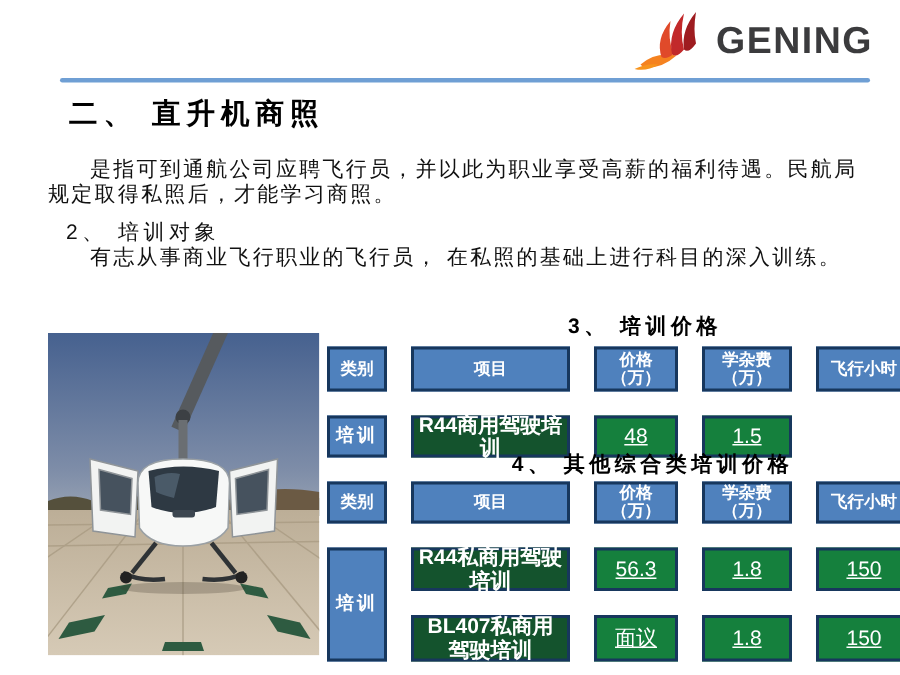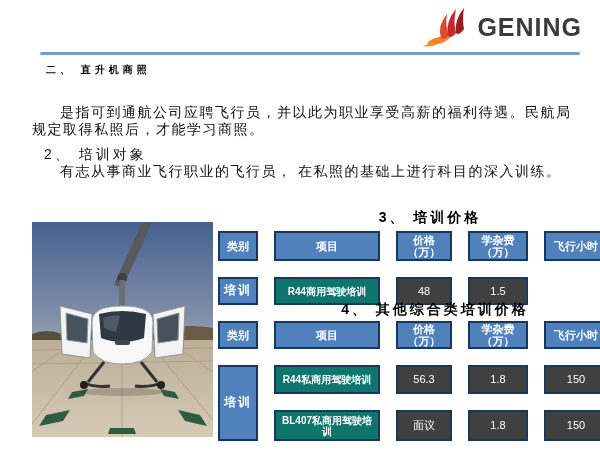--- a/index.html
+++ b/index.html
@@ -8,21 +8,21 @@
     font-family:"Liberation Sans","DejaVu Sans",sans-serif;color:#1a1a1a;
     overflow:hidden;margin:0 auto;box-shadow:0 0 4px rgba(0,0,0,.2);
   }
   
   .logo{position:absolute;top:6px;right:18px;display:flex;align-items:center;}
   .logo-flame{width:52px;height:42px;margin-right:4px;}
   .logo-text{font-size:25px;font-weight:bold;color:#3b3b3d;letter-spacing:1px;font-family:"Liberation Sans",sans-serif;}
   .top-rule{position:absolute;left:40px;right:20px;top:52px;height:3px;background:#6f9fd4;border-radius:2px;}
 
   
-  .slide-title{position:absolute;left:46px;top:63px;font-size:10px;font-weight:bold;letter-spacing:4px;color:#000;}
+  .slide-title{position:absolute;left:46px;top:63px;font-size:19px;font-weight:bold;letter-spacing:4px;color:#000;}
   .item-heading{position:absolute;left:44px;font-size:14px;letter-spacing:3px;color:#111;}
   .item-body{position:absolute;left:32px;width:558px;font-size:14px;letter-spacing:1.5px;line-height:17px;
              text-indent:2em;white-space:pre-line;color:#111;}
   .h1{top:87px}.b1{top:104px}.h2{top:146px}.b2{top:163px}
 
   
   .photo{position:absolute;left:32px;top:222px;width:181px;height:215px;overflow:hidden;}
   .photo svg{display:block;}
 
   
@@ -30,22 +30,22 @@
   .cap3{left:250px;top:209px}.cap4{left:255px;top:301px}
 
   
   .tbl{position:absolute;display:grid;grid-template-columns:40px 106px 56px 60px 64px;gap:16px;}
   .tbl1{left:218px;top:231px;grid-template-rows:30px 28px;}
   .tbl2{left:218px;top:321px;grid-template-rows:28px 29px 31px;}
   .cell{border:2px solid #17375d;display:flex;align-items:center;justify-content:center;
         color:#fff;text-align:center;line-height:1.1;box-sizing:border-box;}
   .th{background:#4f81bd;font-weight:bold;font-size:11px;white-space:pre-line;}
   .cat{background:#4f81bd;font-weight:bold;font-size:12px;letter-spacing:2px;}
-  .item{background:#0f766e;font-weight:bold;font-size:10px;padding:12px 2px;}
-  .val{background:#404040;font-size:11px;}
+  .item{background:#14532d;font-weight:bold;font-size:14px;padding:12px 2px;}
+  .val{background:#15803d;font-size:14px;text-decoration:underline;}
   .span2{grid-row:2 / span 2;}
 </style>
 </head>
 <body>
 
 <div class="slide">
 
   <div class="logo">
     <svg class="logo-flame" viewBox="0 0 52 42" aria-hidden="true">
       <path d="M6,37 Q16,28 30,31 Q20,40 8,39 Z" fill="#f58220"></path>

